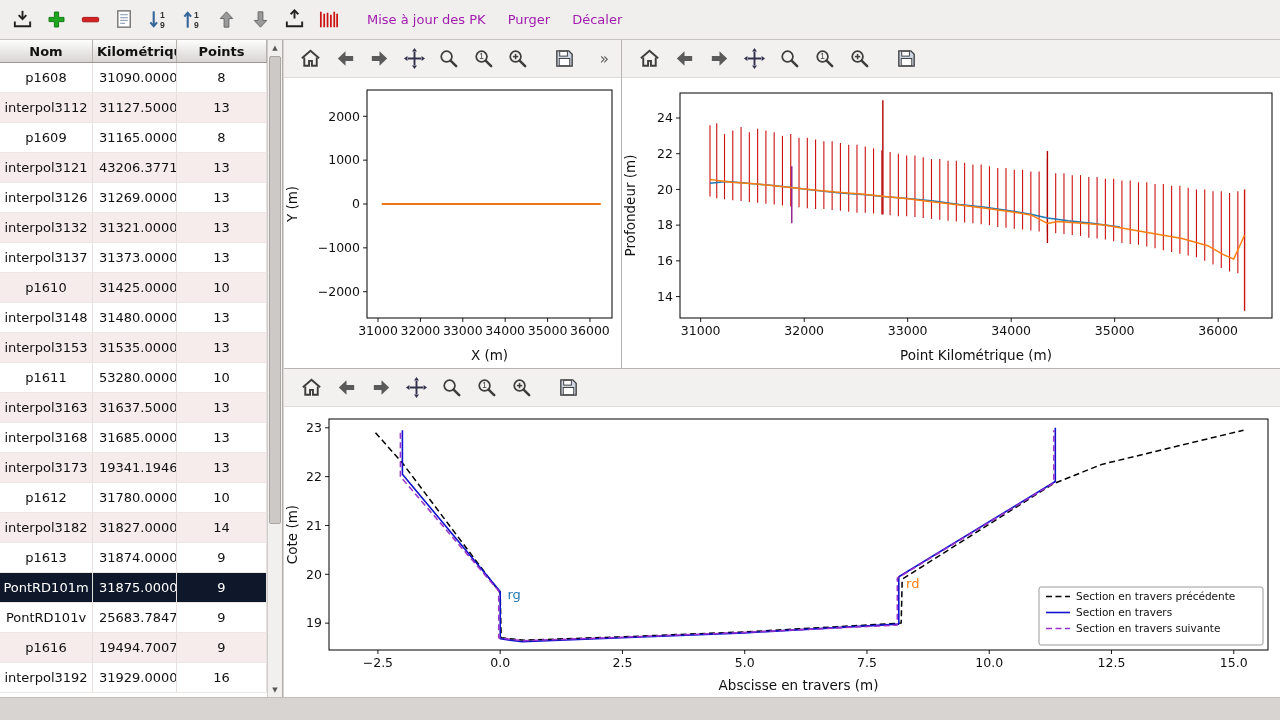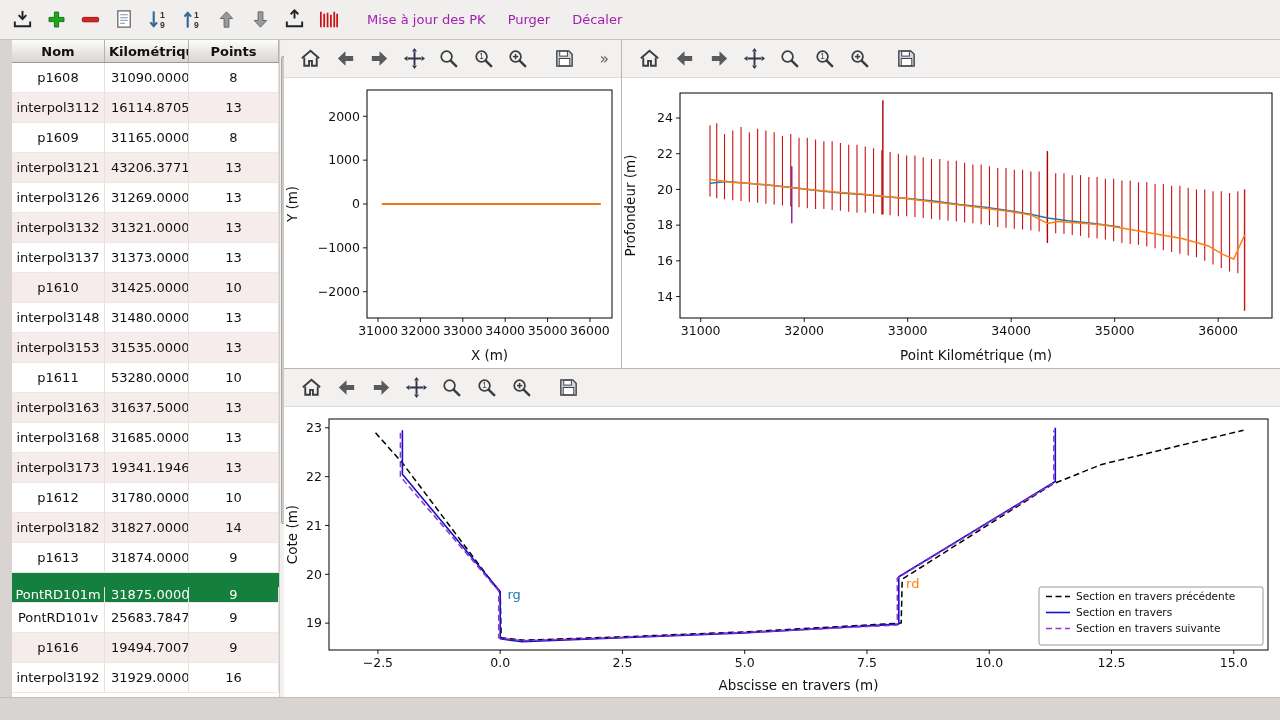--- a/index.html
+++ b/index.html
@@ -12,33 +12,33 @@
             background:#f1efee; border-bottom:1px solid #c6c2bf;
             display:flex; align-items:center; padding:0 6px; }
   .icon-strip { display:flex; align-items:center; gap:2px; }
   .tbtn { width:32px; height:32px; border:none; background:transparent; border-radius:3px;
           display:flex; align-items:center; justify-content:center; cursor:pointer; }
   .menu-item { border:none; background:transparent; font-family:inherit;
                font-size:13px; color:#a21caf; padding:5px 9px; margin-left:4px; cursor:pointer; }
   .menu-item:first-of-type { margin-left:14px; }
 
   
-  .left-panel { position:absolute; left:12px; top:40px; width:283px; height:657px;
+  .left-panel { position:absolute; left:0; top:40px; width:283px; height:657px;
                 background:#ffffff; border-right:1px solid #b1ada9; display:flex; }
   .table-wrap { flex:1; display:flex; flex-direction:column; overflow:hidden; }
   .thead { display:flex; height:23px; background:linear-gradient(#fdfdfd,#d8d5d2);
            border-bottom:1px solid #9b9792; flex:0 0 auto; }
   .th { font-size:13px; font-weight:bold; color:#111; display:flex; align-items:center;
         justify-content:center; border-right:1px solid #b5b1ad; overflow:hidden; white-space:nowrap; cursor:pointer; }
   .th.nom { width:93px; } .th.pk { width:84px; } .th.points { flex:1; }
   .tbody { flex:1; background:#fff; overflow:hidden; }
   .trow { display:flex; height:30px; font-size:13px; color:#111;
           border-bottom:1px solid #ece7e5; cursor:pointer; }
   .trow:nth-child(even) { background:#f7ecec; }
-  .trow.selected { background:#15803d; color:#ffffff;align-items:flex-end; }
+  .trow.selected { background:#0f172a; color:#ffffff; }
   .td { display:flex; align-items:center; border-right:1px solid #e6e1df; overflow:hidden; white-space:nowrap; }
   .td.nom { width:93px; justify-content:center; }
   .td.pk { width:84px; padding-left:6px; }
   .td.points { flex:1; justify-content:center; }
 
   
   .scrollbar { width:15px; background:#f1f0ef; border-left:1px solid #cfccc9; position:relative; flex:0 0 auto; }
   .sb-btn { position:absolute; left:0; width:14px; height:15px; font-size:7px; color:#555;
             display:flex; align-items:center; justify-content:center; cursor:pointer; }
   .sb-btn.up { top:0; } .sb-btn.down { bottom:0; }
@@ -160,21 +160,21 @@
         <div class="th points">Points</div>
       </div>
       <div class="tbody">
           <div class="trow">
             <div class="td nom">p1608</div>
             <div class="td pk">31090.0000</div>
             <div class="td points">8</div>
           </div>
           <div class="trow">
             <div class="td nom">interpol3112</div>
-            <div class="td pk">16114.8705</div>
+            <div class="td pk">31127.5000</div>
             <div class="td points">13</div>
           </div>
           <div class="trow">
             <div class="td nom">p1609</div>
             <div class="td pk">31165.0000</div>
             <div class="td points">8</div>
           </div>
           <div class="trow">
             <div class="td nom">interpol3121</div>
             <div class="td pk">43206.3771</div>

